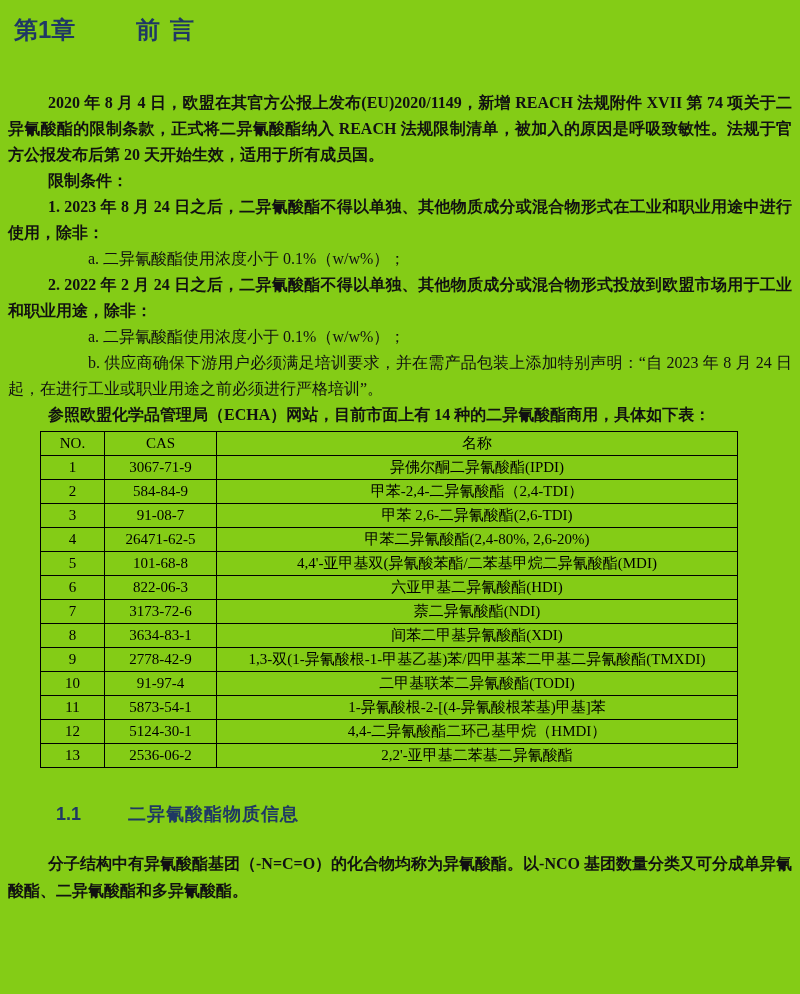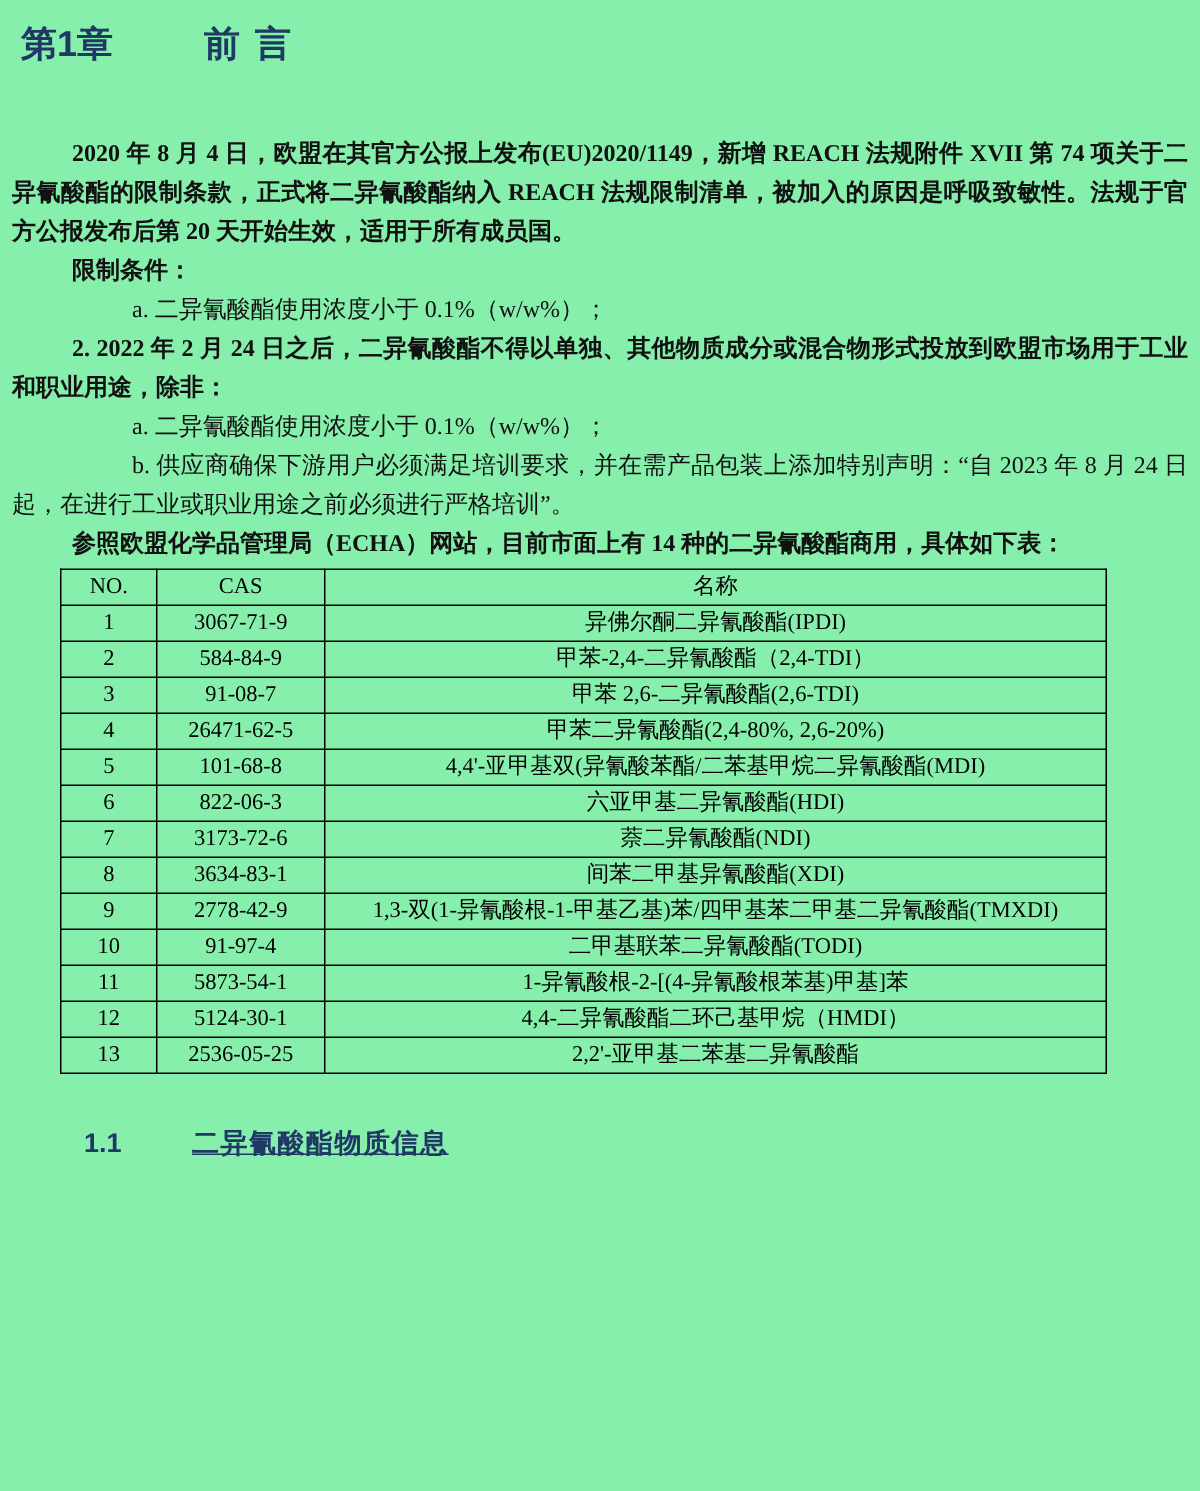--- a/index.html
+++ b/index.html
@@ -1,18 +1,18 @@
 <!DOCTYPE html>
 <html><head>
 <meta charset="utf-8">
 <style>
   html, body { margin:0; padding:0; background:#ffffff; }
   .page {
     width:800px; height:994px; box-sizing:border-box;
-    padding:12px 8px 0 8px; background:#86efac; overflow:hidden;
+    padding:12px 8px 0 8px; background:#84cc16; overflow:hidden;
     font-family:"Liberation Serif","DejaVu Serif",serif;
     color:#111111; font-size:16px;
   }
   .chapter-heading {
     font-family:"Liberation Sans","DejaVu Sans",sans-serif;
     color:#1F3864; font-size:24px; font-weight:bold;
     margin:4px 0 46px 6px; line-height:28px;
   }
   .chapter-heading .chapter-title { margin-left:54px; letter-spacing:10px; }
   .para { margin:0; line-height:26px; text-align:justify; }
@@ -28,35 +28,36 @@
     height:23px; padding:0 2px; font-weight:normal; line-height:1.1;
     overflow:hidden; white-space:nowrap;
   }
   col.c-no  { width:64px; }
   col.c-cas { width:112px; }
   .section-heading {
     font-family:"Liberation Sans","DejaVu Sans",sans-serif;
     color:#1F3864; font-size:18px; font-weight:bold;
     margin:34px 0 24px 48px; line-height:24px;
   }
-  .section-heading .section-title { margin-left:42px; letter-spacing:1px;text-decoration:underline; }
+  .section-heading .section-title { margin-left:42px; letter-spacing:1px; }
   .para.final { line-height:27px; }
 </style>
 </head>
 <body>
 
 <div class="page">
 
   <h1 class="chapter-heading">
     <span>第1章</span>
     <span class="chapter-title">前言</span>
   </h1>
 
   <p class="para indent">2020 年 8 月 4 日，欧盟在其官方公报上发布(EU)2020/1149，新增 REACH 法规附件 XVII 第 74 项关于二异氰酸酯的限制条款，正式将二异氰酸酯纳入 REACH 法规限制清单，被加入的原因是呼吸致敏性。法规于官方公报发布后第 20 天开始生效，适用于所有成员国。</p>
   <p class="para indent">限制条件：</p>
+  <p class="para indent">1. 2023 年 8 月 24 日之后，二异氰酸酯不得以单独、其他物质成分或混合物形式在工业和职业用途中进行使用，除非：</p>
   <p class="para item">a. 二异氰酸酯使用浓度小于 0.1%（w/w%）；</p>
   <p class="para indent">2. 2022 年 2 月 24 日之后，二异氰酸酯不得以单独、其他物质成分或混合物形式投放到欧盟市场用于工业和职业用途，除非：</p>
   <p class="para item">a. 二异氰酸酯使用浓度小于 0.1%（w/w%）；</p>
   <p class="para item">b. 供应商确保下游用户必须满足培训要求，并在需产品包装上添加特别声明：“自 2023 年 8 月 24 日起，在进行工业或职业用途之前必须进行严格培训”。</p>
   <p class="para indent">参照欧盟化学品管理局（ECHA）网站，目前市面上有 14 种的二异氰酸酯商用，具体如下表：</p>
 
   <table class="substances">
     <colgroup>
         <col class="c-no">
         <col class="c-cas">
@@ -125,25 +126,26 @@
         <td>5873-54-1</td>
         <td>1-异氰酸根-2-[(4-异氰酸根苯基)甲基]苯</td>
       </tr>
       <tr>
         <td>12</td>
         <td>5124-30-1</td>
         <td>4,4-二异氰酸酯二环己基甲烷（HMDI）</td>
       </tr>
       <tr>
         <td>13</td>
-        <td>2536-05-25</td>
+        <td>2536-06-2</td>
         <td>2,2'-亚甲基二苯基二异氰酸酯</td>
       </tr>
     </tbody>
   </table>
 
   <h2 class="section-heading">
     <span>1.1</span>
     <span class="section-title">二异氰酸酯物质信息</span>
   </h2>
 
+  <p class="para indent final">分子结构中有异氰酸酯基团（-N=C=O）的化合物均称为异氰酸酯。以-NCO 基团数量分类又可分成单异氰酸酯、二异氰酸酯和多异氰酸酯。</p>
 
 </div>
 
 </body></html>

